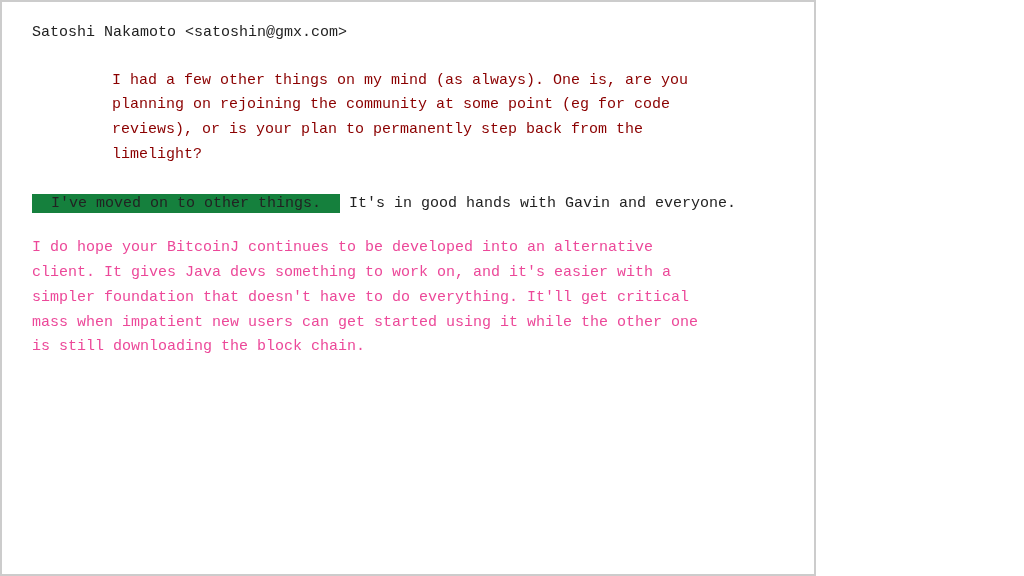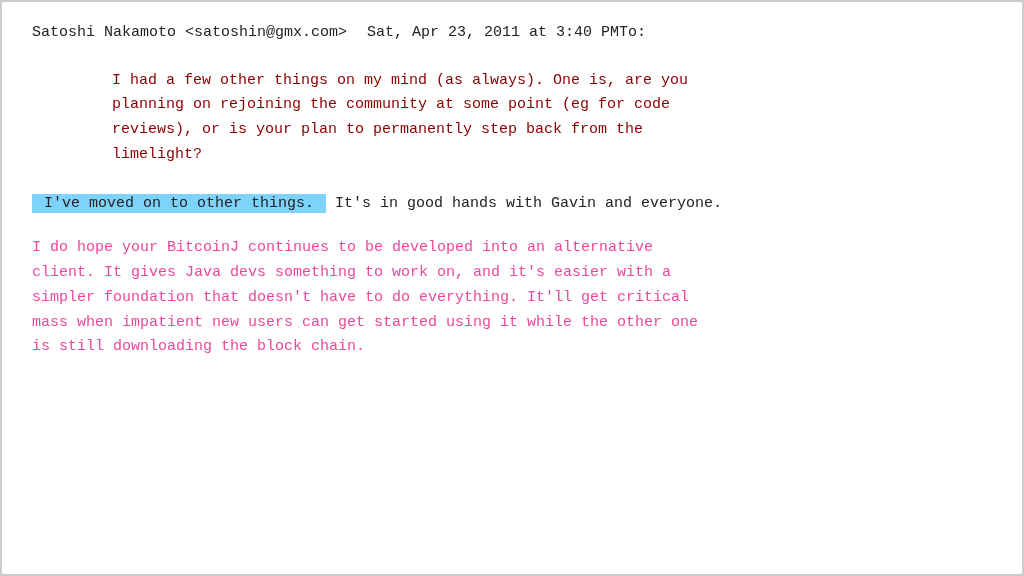--- a/index.html
+++ b/index.html
@@ -10,21 +10,21 @@
 
     body {
       width: 1024px;
       height: 576px;
       background: #ffffff;
       font-family: 'Courier New', Courier, monospace;
       overflow: hidden;
     }
 
     .email-container {
-      width: 1024px;
+      width: 816px;
       height: 576px;
       background: #ffffff;
       border: 2px solid #cccccc;
       padding: 20px 30px;
       position: relative;
     }
 
     .email-header {
       display: flex;
       flex-wrap: wrap;
@@ -61,40 +61,37 @@
       line-height: 1.65;
     }
 
     .response-block {
       margin-bottom: 20px;
       font-size: 15px;
       line-height: 1.65;
     }
 
     .highlighted {
-      background-color: #7dd3fc;
-      padding: 1px 12px;
+      background-color: #15803d;
+      padding: 1px 19px;
     }
 
     .main-paragraph {
       font-size: 15px;
       line-height: 1.65;
       color: #ec4899;
     }
   </style>
 </head>
 <body>
 
 <div class="email-container">
 
   <div class="email-header">
     <span class="header-from">Satoshi Nakamoto &lt;satoshin@gmx.com&gt;</span>
-    <span class="header-meta">
-      <span>Sat, Apr 23, 2011 at 3:40 PM</span><span>To:</span>
-    </span>
   </div>
 
   <div class="email-body">
 
     <div class="quoted-block">
       <span style="white-space: pre-line; text-align: right;">I had a few other things on my mind (as always). One is, are you
 planning on rejoining the community at some point (eg for code
 reviews), or is your plan to permanently step back from the
 limelight?</span>
     </div>

